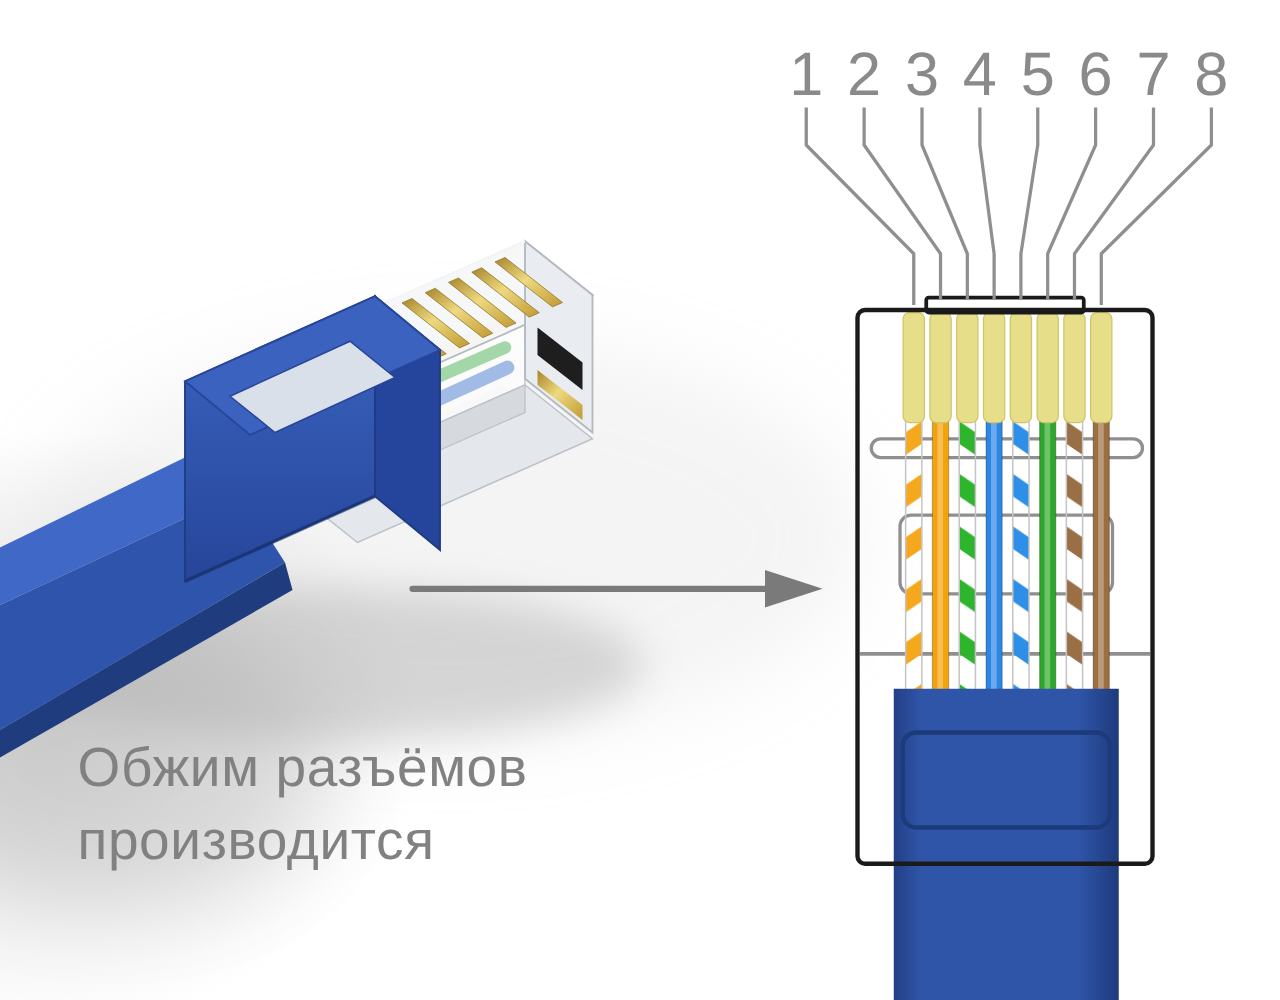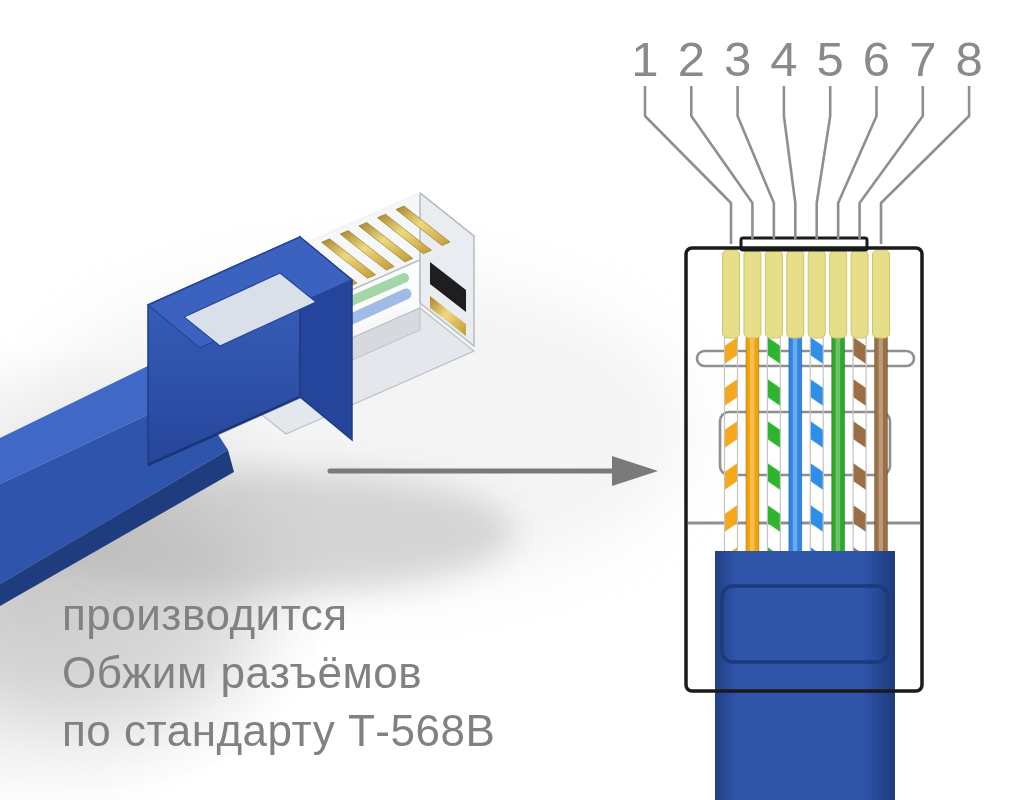--- a/index.html
+++ b/index.html
@@ -166,18 +166,17 @@
       <text x="830.2" y="76" text-anchor="middle" font-size="49" font-family="&quot;Liberation Sans&quot;, sans-serif" fill="#8a8a8a">5</text>
       <polyline points="876.5,86 876.5,116 838.15,203 838.15,240" fill="none" stroke="#8f8f8f" stroke-width="2.6" stroke-linejoin="round"></polyline>
       <text x="876.5" y="76" text-anchor="middle" font-size="49" font-family="&quot;Liberation Sans&quot;, sans-serif" fill="#8a8a8a">6</text>
       <polyline points="922.8,86 922.8,116 859.5799999999999,203 859.5799999999999,240" fill="none" stroke="#8f8f8f" stroke-width="2.6" stroke-linejoin="round"></polyline>
       <text x="922.8" y="76" text-anchor="middle" font-size="49" font-family="&quot;Liberation Sans&quot;, sans-serif" fill="#8a8a8a">7</text>
       <polyline points="969.0999999999999,86 969.0999999999999,116 881.01,203 881.01,244" fill="none" stroke="#8f8f8f" stroke-width="2.6" stroke-linejoin="round"></polyline>
       <text x="969.0999999999999" y="76" text-anchor="middle" font-size="49" font-family="&quot;Liberation Sans&quot;, sans-serif" fill="#8a8a8a">8</text>
     </svg>
 
   <div class="caption">
+    <div>Обжим разъёмов</div>
     <div>производится</div>
-    <div>Обжим разъёмов</div>
-    <div>по стандарту Т-568B</div>
   </div>
 
 </div>
 
 </body></html>

